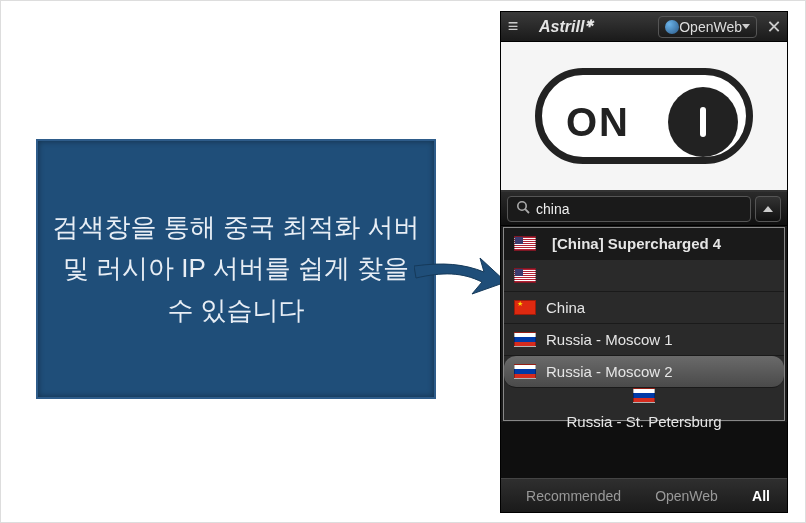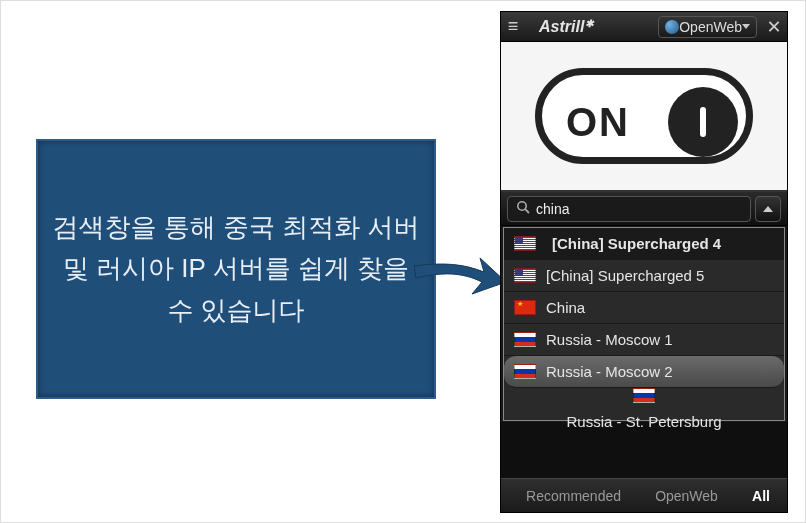--- a/index.html
+++ b/index.html
@@ -344,21 +344,20 @@
     </div>
   </div>
 
   <div class="server-list" id="server-list">
       <div class="server-item selected bold">
         <div class="flag flag-us"></div>
         <span>[China] Supercharged 4</span>
       </div>
       <div class="server-item">
         <div class="flag flag-us"></div>
-        <span>[China] Supercharged 5</span>
       </div>
       <div class="server-item">
         <div class="flag flag-cn"></div>
         <span>China</span>
       </div>
       <div class="server-item">
         <div class="flag flag-ru"></div>
         <span>Russia - Moscow 1</span>
       </div>
       <div class="server-item hovered">

